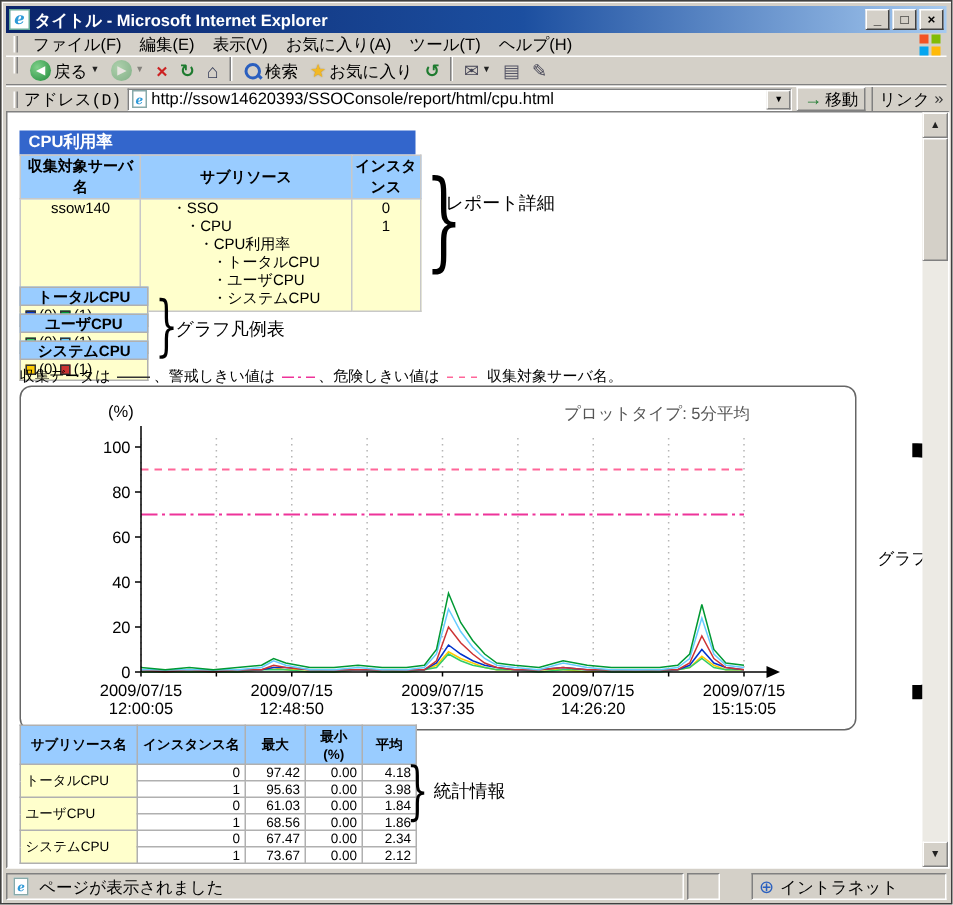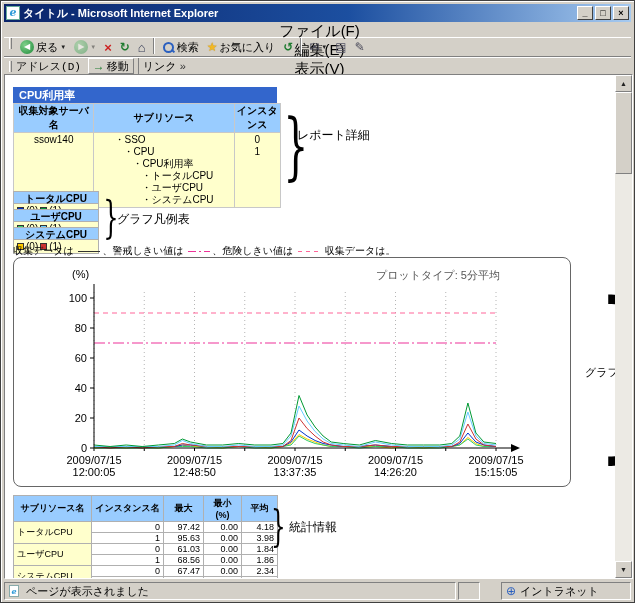--- a/index.html
+++ b/index.html
@@ -13,21 +13,21 @@
   .titlebar { height:18px; background:linear-gradient(90deg,#0A246A 0%,#1C4FA0 55%,#A6CAF0 100%);
               display:flex; align-items:center; padding:0 2px; }
   .ie-icon { width:14px; height:14px; background:#fff; border:1px solid #6a9; color:#2e9ad8;
              font:bold italic 11px/12px "DejaVu Serif",serif; text-align:center; margin-right:3px; }
   .ie-icon::before { content:"e"; }
   .title-text { color:#fff; font-weight:bold; font-size:11px; flex:1; white-space:nowrap; overflow:hidden; }
   .winbtn { width:16px; height:14px; background:#D4D0C8; border:1px solid; border-color:#fff #404040 #404040 #fff;
             font:bold 9px/12px "Liberation Sans",sans-serif; text-align:center; margin-left:2px; color:#000; }
 
   
-  .menubar { height:15px; display:flex; align-items:center; font-size:15px; padding-left:4px;flex-direction:column; }
+  .menubar { height:15px; display:flex; align-items:center; font-size:11px; padding-left:4px; }
   .grip-v { width:3px; height:11px; border-left:1px solid #fff; border-right:1px solid #808080; margin:0 4px 0 1px; }
   .menu-item { padding:0 6px; white-space:nowrap; }
   .winflag { width:14px; height:14px; margin-left:auto; margin-right:4px;
              background-image:linear-gradient(#f35325,#f35325),linear-gradient(#81bc06,#81bc06),
                               linear-gradient(#05a6f0,#05a6f0),linear-gradient(#ffba08,#ffba08);
              background-size:6px 6px; background-position:0 0,8px 0,0 8px,8px 8px; background-repeat:no-repeat; }
 
   
   .toolbar { height:20px; display:flex; font-size:11px; padding-left:4px;
              border-top:1px solid #fff; border-bottom:1px solid #808080; }
@@ -110,21 +110,21 @@
   .lsample { display:inline-block; width:22px; height:1px; vertical-align:middle; margin:0 2px; }
   .lsample.solid { background:#333; }
   .lsample.dashdot { background:repeating-linear-gradient(90deg,#ee3399 0 8px,transparent 8px 11px,#ee3399 11px 13px,transparent 13px 16px); }
   .lsample.dashed { background:repeating-linear-gradient(90deg,#ff6699 0 4px,transparent 4px 8px); }
 
   .graph-panel { position:absolute; left:8px; top:182px; width:558px; height:230px;
                  border:1px solid #666; border-radius:8px; }
   .plot-type { position:absolute; right:70px; top:10px; font-size:11px; color:#555; }
   .graph-panel svg { display:block; font-family:"Liberation Sans",sans-serif; }
 
-  .stats-table { position:absolute; left:8px; top:420px; font-size:9px; }
+  .stats-table { position:absolute; left:8px; top:408px; font-size:9px; }
   .stats-table th { background:#99ccff; border:1px solid #b0b0b0; font-weight:bold; padding:1px 2px; height:20px; }
   .stats-table td { border:1px solid #b0b0b0; height:10px; padding:0 3px; background:#fff; }
   td.sub-cell { background:#ffffcc; text-align:left; vertical-align:middle; }
   td.num { text-align:right; }
   .w-sub{width:78px} .w-inst{width:72px} .w-max{width:40px} .w-min{width:38px} .w-avg{width:36px}
 
   .brace { position:absolute; color:#000; }
   .brace::before { content:"}"; display:block; transform:scaleX(.55); transform-origin:50% 50%;
                    font-family:"DejaVu Serif",serif; font-weight:400; }
   .callout { position:absolute; font-size:12px; white-space:nowrap; }
@@ -212,20 +212,25 @@
         <span class="print-glyph"></span>
       </span>
     <span class="tbtn">
         <span class="edit-glyph"></span>
       </span>
   </div>
 
   <div class="addressbar">
     <span class="grip-v"></span>
     <span class="addr-label">アドレス(D)</span>
+    <span class="addr-field sunken">
+      <span class="page-icon"></span>
+      <input class="addr-input" readonly="" value="http://ssow14620393/SSOConsole/report/html/cpu.html" style="">
+      <span class="addr-dd raised">▼</span>
+    </span>
     <span class="go-btn raised">
       <span class="go-arrow"></span>
       <span>移動</span>
     </span>
     <span class="links-chunk">
       <span>リンク</span>
       <span class="chevrons"></span>
     </span>
   </div>
 
@@ -287,21 +292,21 @@
           <span>(0)</span>
           <span class="sq" style="background: rgb(204, 51, 51);"></span>
           <span>(1)</span>
         </div>
       </div>
 
       <span class="brace" style="left:92px;top:116px;font-size:44px;line-height:54px"></span>
       <span class="callout" style="left:112px;top:136px">グラフ凡例表</span>
 
       <div class="note-line">
-        <span>収集データは </span><span class="lsample solid"></span><span>、警戒しきい値は </span><span class="lsample dashdot"></span><span>、危険しきい値は </span><span class="lsample dashed"></span><span> 収集データは。</span>
+        <span>収集データは </span><span class="lsample solid"></span><span>、警戒しきい値は </span><span class="lsample dashdot"></span><span>、危険しきい値は </span><span class="lsample dashed"></span><span> 収集対象サーバ名。</span>
       </div>
 
       <div class="graph-panel">
         <div class="plot-type">プロットタイプ: 5分平均</div>
         <svg width="556" height="228" viewBox="0 0 556 228">
             <line x1="80" y1="34" x2="80" y2="190" stroke="#b5b5b5" stroke-dasharray="1,3"></line>
             <line x1="80" y1="190" x2="80" y2="193" stroke="#000"></line>
             <line x1="130.25" y1="34" x2="130.25" y2="190" stroke="#b5b5b5" stroke-dasharray="1,3"></line>
             <line x1="130.25" y1="190" x2="130.25" y2="193" stroke="#000"></line>
             <line x1="180.5" y1="34" x2="180.5" y2="190" stroke="#b5b5b5" stroke-dasharray="1,3"></line>

